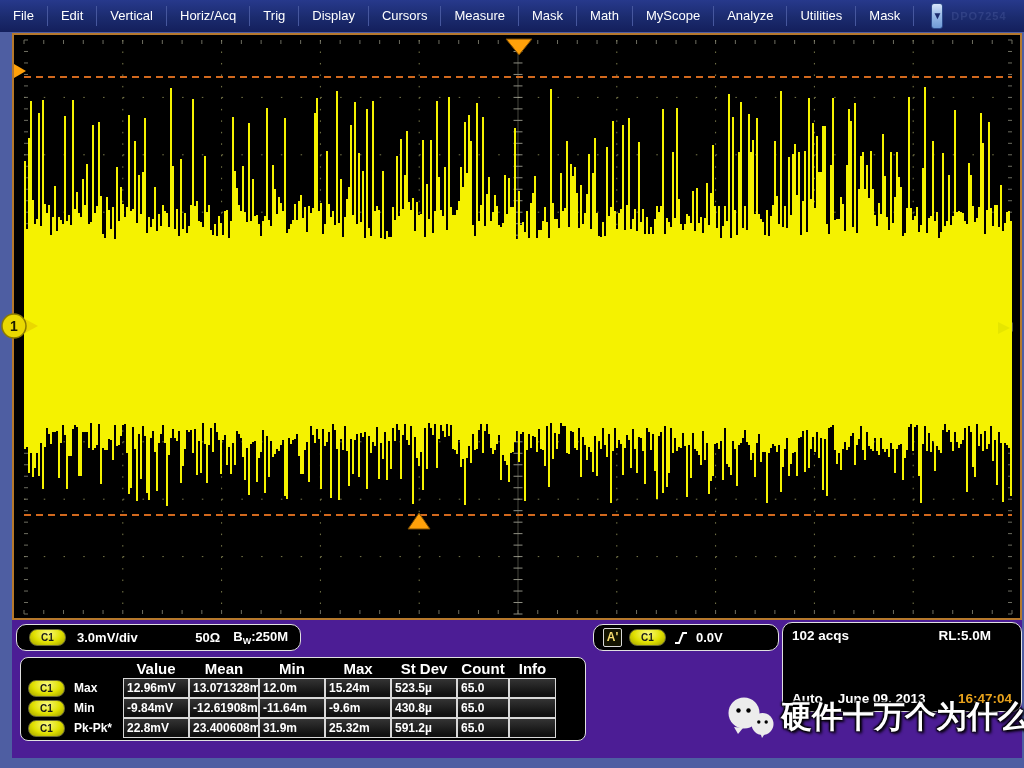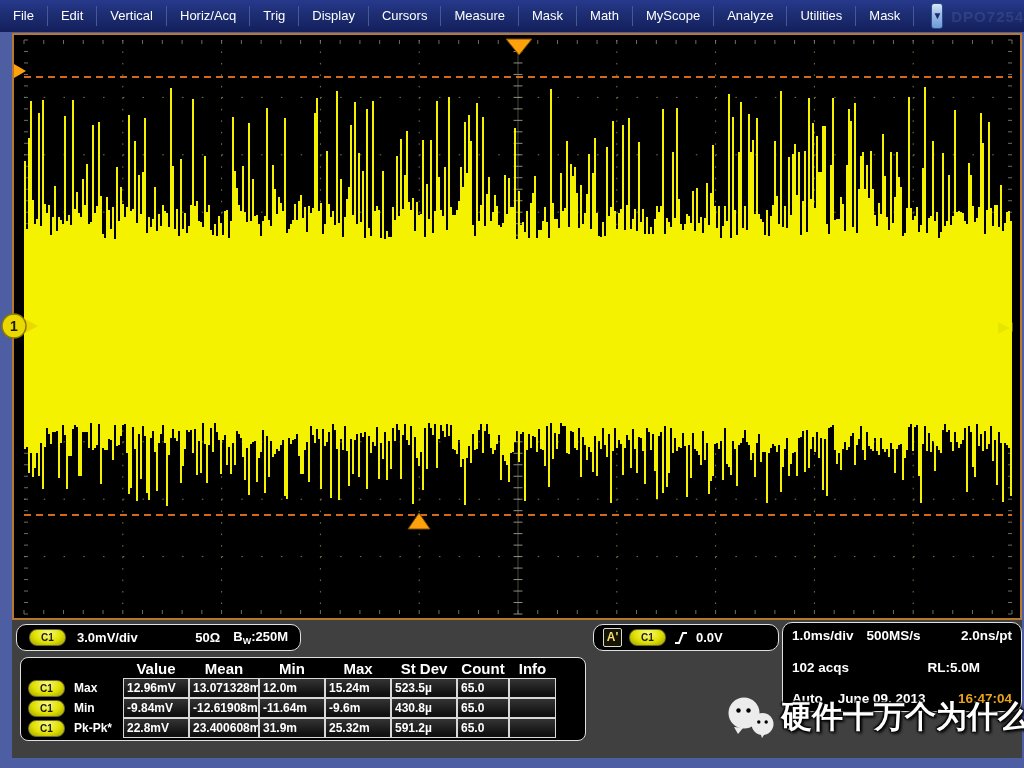--- a/index.html
+++ b/index.html
@@ -9,31 +9,31 @@
   
   .menubar{position:absolute;left:0;top:0;width:1024px;height:32px;
            background:linear-gradient(#27398c 0%,#1b2b6e 55%,#141f5c 100%);
            display:flex;align-items:center;color:#fff;font-size:13px;gap:8px;}
   .menu-items{display:flex;align-items:center;height:100%;}
   .menu-item{padding:0 13px;height:20px;line-height:20px;border-right:1px solid #46579e;
              white-space:nowrap;cursor:default;}
   .dropdown-btn{width:30px;height:24px;margin-left:9px;border:1px solid #2d4a8c;border-radius:3px;
                 background:linear-gradient(#d7e6fa 0%,#9cbce8 45%,#6f9ad6 100%);
                 color:#1b2b6e;font-size:10px;text-align:center;line-height:24px;font-weight:bold;}
-  .model-text{margin-left:auto;color:rgba(180,195,255,0.13);font-weight:bold;font-size:15px;letter-spacing:1px;}
+  .model-text{margin-left:auto;color:rgba(180,195,255,0.13);font-weight:bold;font-size:11px;letter-spacing:1px;}
   .brand{color:#f2f2fa;font-weight:bold;font-size:18px;margin:0 20px 0 18px;}
 
   
   .display{position:absolute;left:12px;top:33px;width:1010px;height:587px;background:#000;
            border:2px solid #b5782c;box-sizing:border-box;}
   .display svg{display:block}
   .ch1-marker{position:absolute;left:1px;top:312px;}
 
   
-  .bottom-panel{position:absolute;left:12px;top:620px;width:1010px;height:138px;background:#404040;}
+  .bottom-panel{position:absolute;left:12px;top:620px;width:1010px;height:138px;background:#4c1d95;}
   .readout-box{position:absolute;border:1.5px solid #e0e0e0;border-radius:10px;display:flex;
                align-items:center;color:#fff;font-weight:bold;font-size:13px;box-sizing:border-box;
                background:#000;}
   .ch-box{left:4px;top:4px;width:285px;height:27px;padding:0 12px;}
   .trig-box{left:581px;top:4px;width:186px;height:27px;padding:0 9px;gap:7px;}
   .pill{min-width:35px;height:15px;border-radius:8px;border:1px solid #6a6a30;
         background:radial-gradient(ellipse at 50% 25%,#fafa80 0%,#e0e000 55%,#9c9c00 100%);
         color:#1a1a1a;font-size:10px;font-weight:bold;text-align:center;line-height:15px;}
   .trig-badge{width:17px;height:17px;border:1px solid #d8d8d8;background:#141400;color:#f5dc6e;
               font-size:12px;font-weight:bold;text-align:center;line-height:17px;border-radius:2px;}
@@ -449,27 +449,22 @@
     <span class="trig-badge">A'</span>
     <span class="pill">C1</span>
     <svg width="16" height="16">
       <path d="M2 13 H6 L10 3 H14" stroke="#fff" fill="none" stroke-width="2"></path>
     </svg>
     <span>0.0V</span>
   </div>
 
   <div class="readout-box horiz-box">
     <div class="hrow">
-      <span>1.0ms/div</span>
-      <span style="margin-left:13px">500MS/s</span>
-      <span style="margin-left:auto">2.0ns/pt</span>
-    </div>
-    <div class="hrow">
       <span>102 acqs</span>
-      <span style="margin-left:auto;margin-right:32px">RL:5.0M</span>
+      <span style="margin-left:auto;margin-right:21px">RL:5.0M</span>
     </div>
     <div class="hrow">
       <span>Auto</span>
       <span style="margin-left:15px">June 09, 2013</span>
       <span class="time-orange" style="margin-left:auto">16:47:04</span>
     </div>
   </div>
 
   <div class="meas-table" id="meas-table">
       <div class="mt-head"></div>

